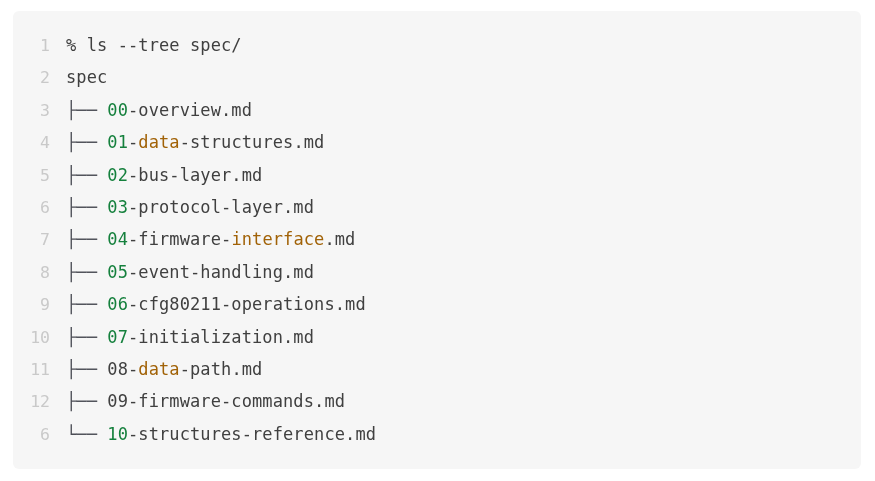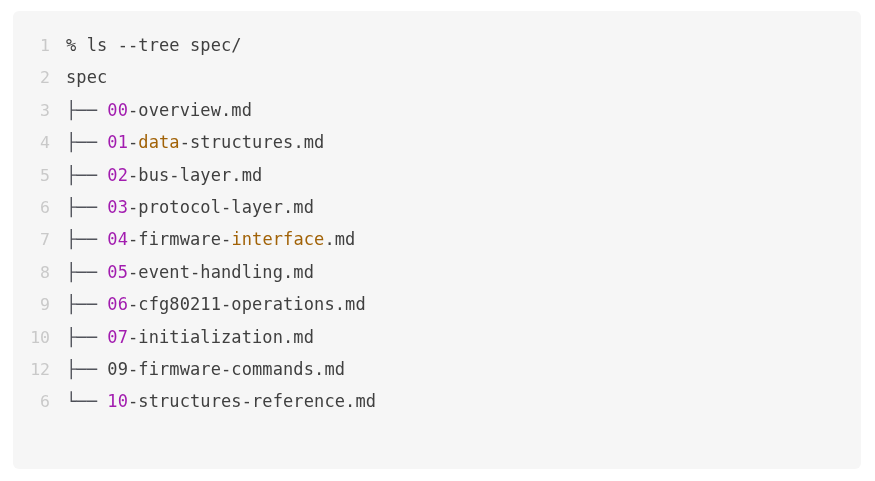--- a/index.html
+++ b/index.html
@@ -47,36 +47,37 @@
     font-family: "DejaVu Sans Mono", "Liberation Mono", monospace;
     -webkit-user-select: none;
     user-select: none;
   }
   .code-content {
     display: inline-block;
     margin-left: 16px;
     color: #383a42;
     letter-spacing: 0.1px;
   }
-  .tok-num  { color: #a21caf; }
+  .tok-num  { color: #15803d; }
   .tok-kw   { color: #a16207; }
   .tok-plain{ color: #404040; }
   .tok-tree { color: #4b4d55; }
 </style>
 </head>
 <body>
 
 <div id="code-block">
   <div id="code-lines">
       <div class="code-line"><span class="ln">1</span><span class="code-content"><span class="tok-plain">% ls --tree spec/</span></span></div>
       <div class="code-line"><span class="ln">2</span><span class="code-content"><span class="tok-plain">spec</span></span></div>
       <div class="code-line"><span class="ln">3</span><span class="code-content"><span class="tok-tree">├── </span><span class="tok-num">00</span><span class="tok-plain">-overview.md</span></span></div>
       <div class="code-line"><span class="ln">4</span><span class="code-content"><span class="tok-tree">├── </span><span class="tok-num">01</span><span class="tok-plain">-</span><span class="tok-kw">data</span><span class="tok-plain">-structures.md</span></span></div>
       <div class="code-line"><span class="ln">5</span><span class="code-content"><span class="tok-tree">├── </span><span class="tok-num">02</span><span class="tok-plain">-bus-layer.md</span></span></div>
       <div class="code-line"><span class="ln">6</span><span class="code-content"><span class="tok-tree">├── </span><span class="tok-num">03</span><span class="tok-plain">-protocol-layer.md</span></span></div>
       <div class="code-line"><span class="ln">7</span><span class="code-content"><span class="tok-tree">├── </span><span class="tok-num">04</span><span class="tok-plain">-firmware-</span><span class="tok-kw">interface</span><span class="tok-plain">.md</span></span></div>
       <div class="code-line"><span class="ln">8</span><span class="code-content"><span class="tok-tree">├── </span><span class="tok-num">05</span><span class="tok-plain">-event-handling.md</span></span></div>
       <div class="code-line"><span class="ln">9</span><span class="code-content"><span class="tok-tree">├── </span><span class="tok-num">06</span><span class="tok-plain">-cfg80211-operations.md</span></span></div>
       <div class="code-line"><span class="ln">10</span><span class="code-content"><span class="tok-tree">├── </span><span class="tok-num">07</span><span class="tok-plain">-initialization.md</span></span></div>
+      <div class="code-line"><span class="ln">11</span><span class="code-content"><span class="tok-tree">├── </span><span class="tok-plain">08-</span><span class="tok-kw">data</span><span class="tok-plain">-path.md</span></span></div>
       <div class="code-line"><span class="ln">12</span><span class="code-content"><span class="tok-tree">├── </span><span class="tok-plain">09-firmware-commands.md</span></span></div>
       <div class="code-line"><span class="ln">6</span><span class="code-content"><span class="tok-tree">└── </span><span class="tok-num">10</span><span class="tok-plain">-structures-reference.md</span></span></div>
     </div>
 </div>
 
 </body></html>

